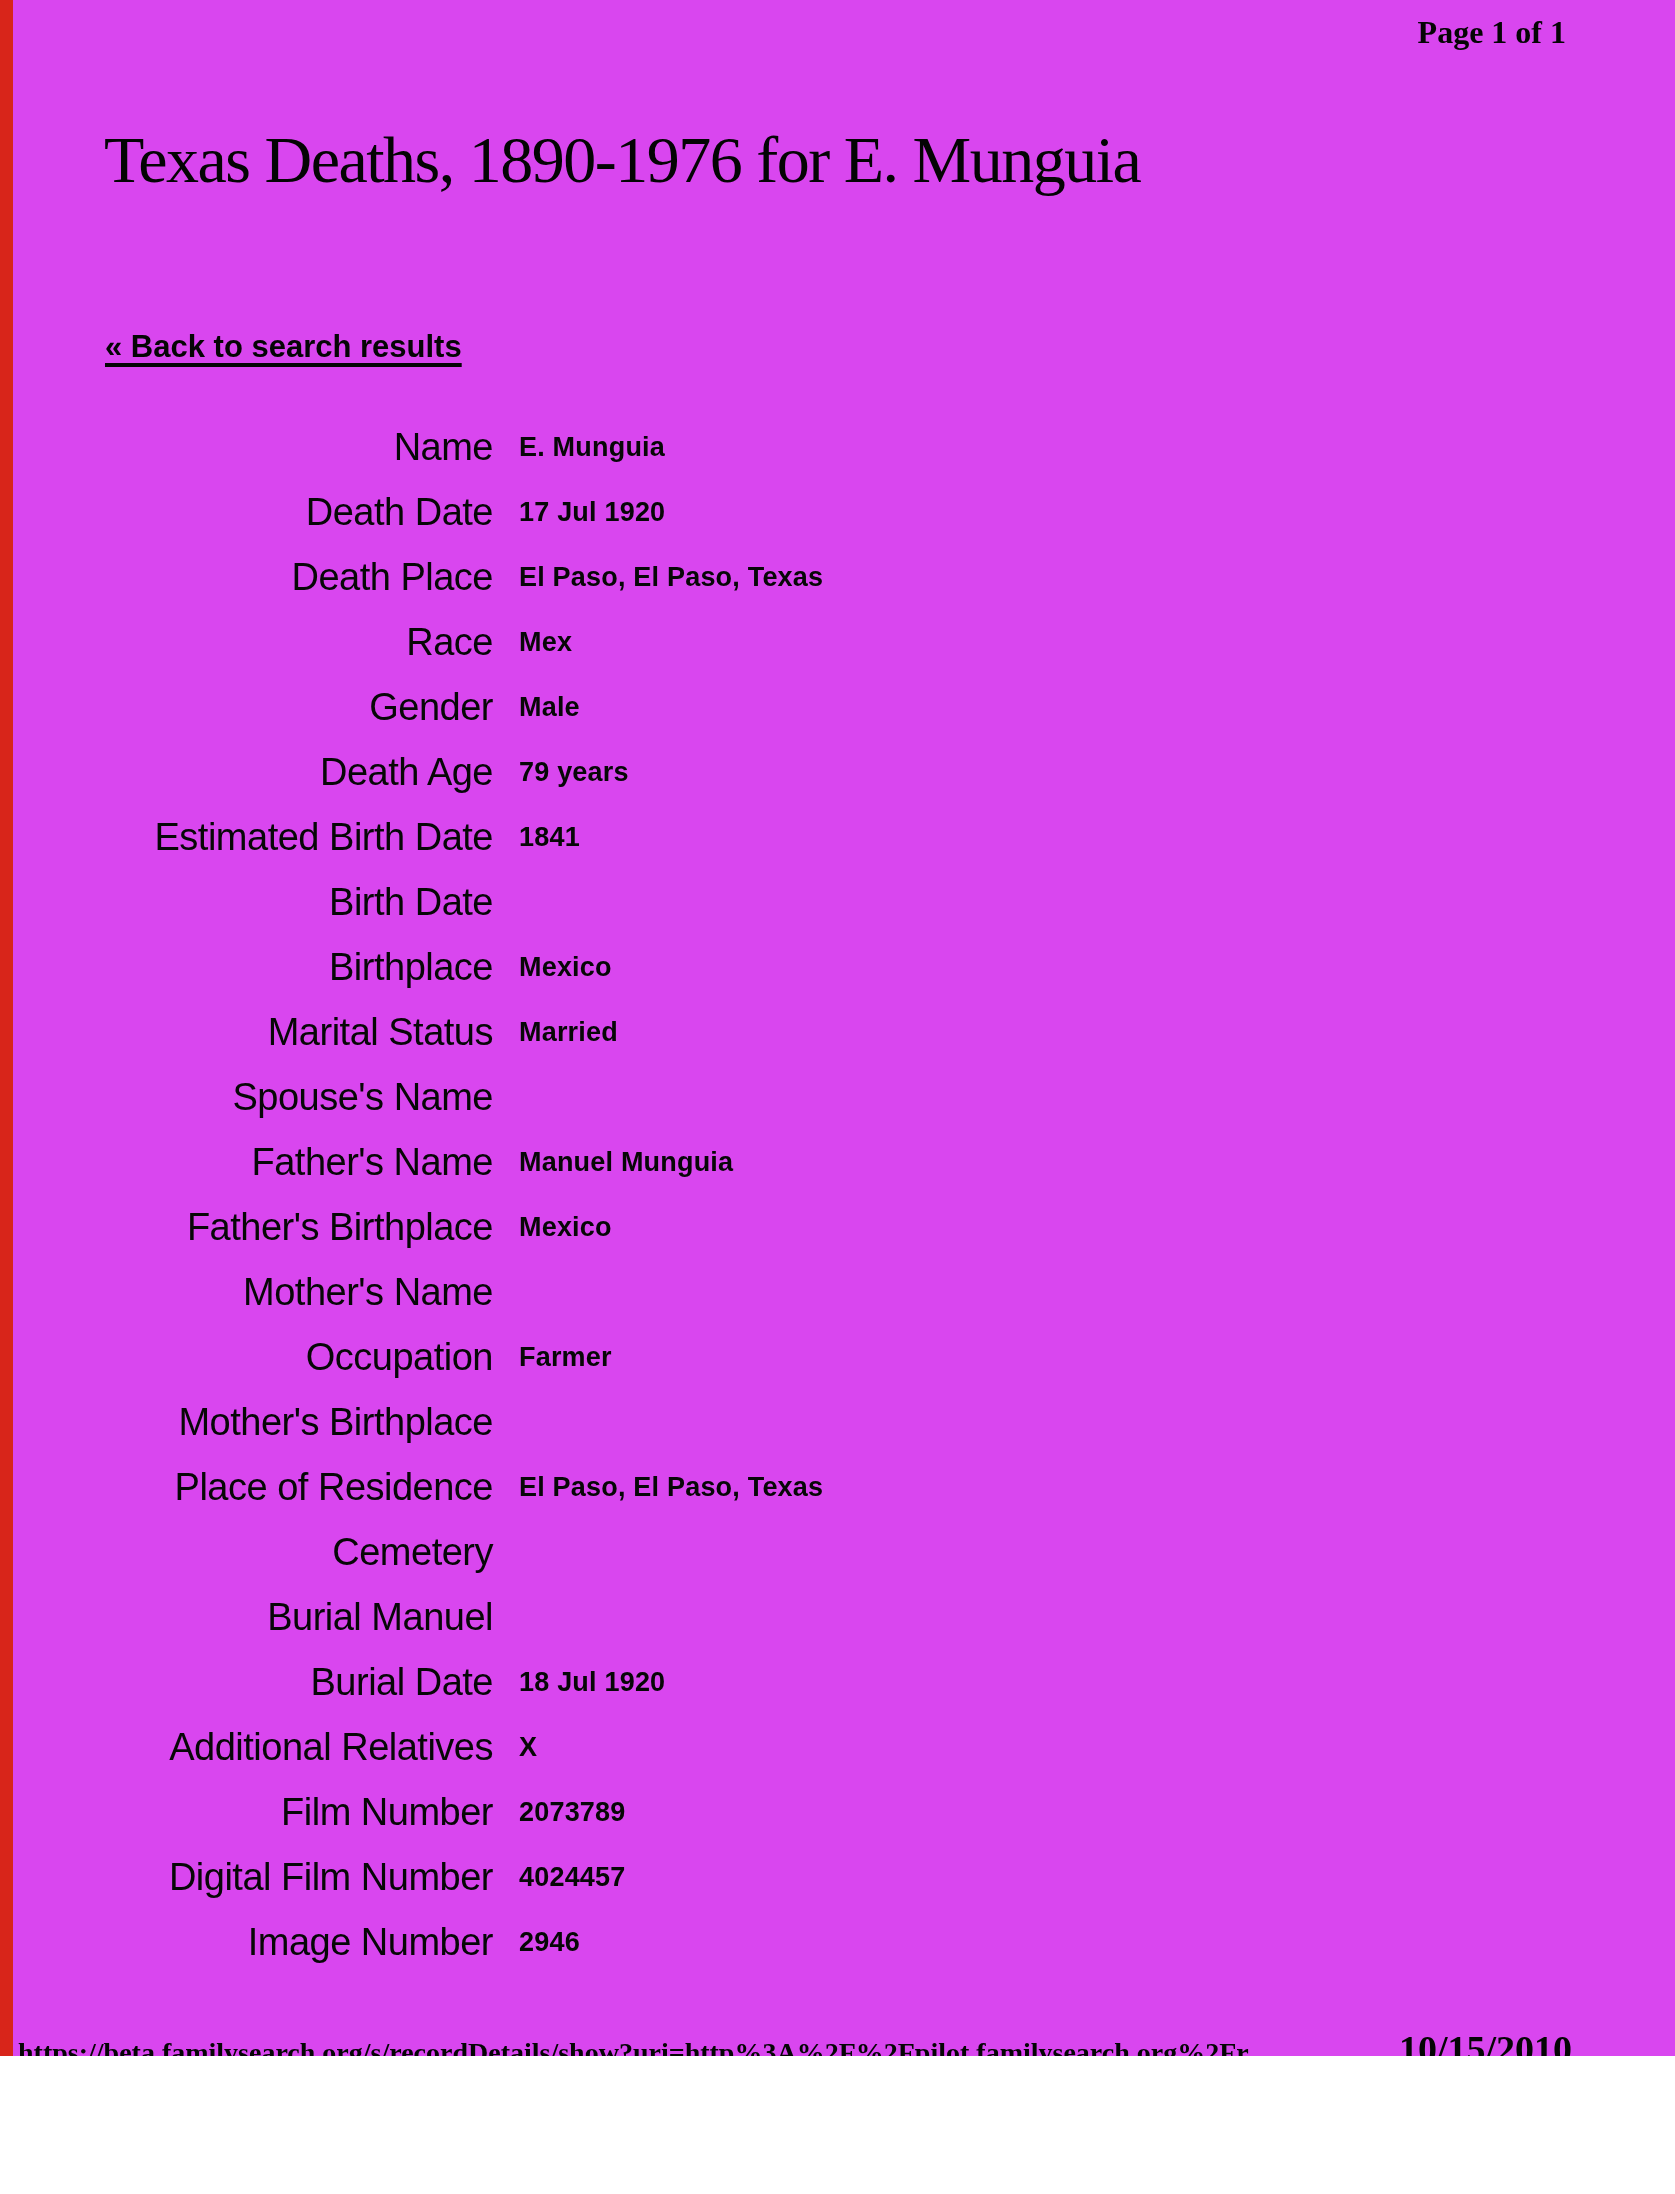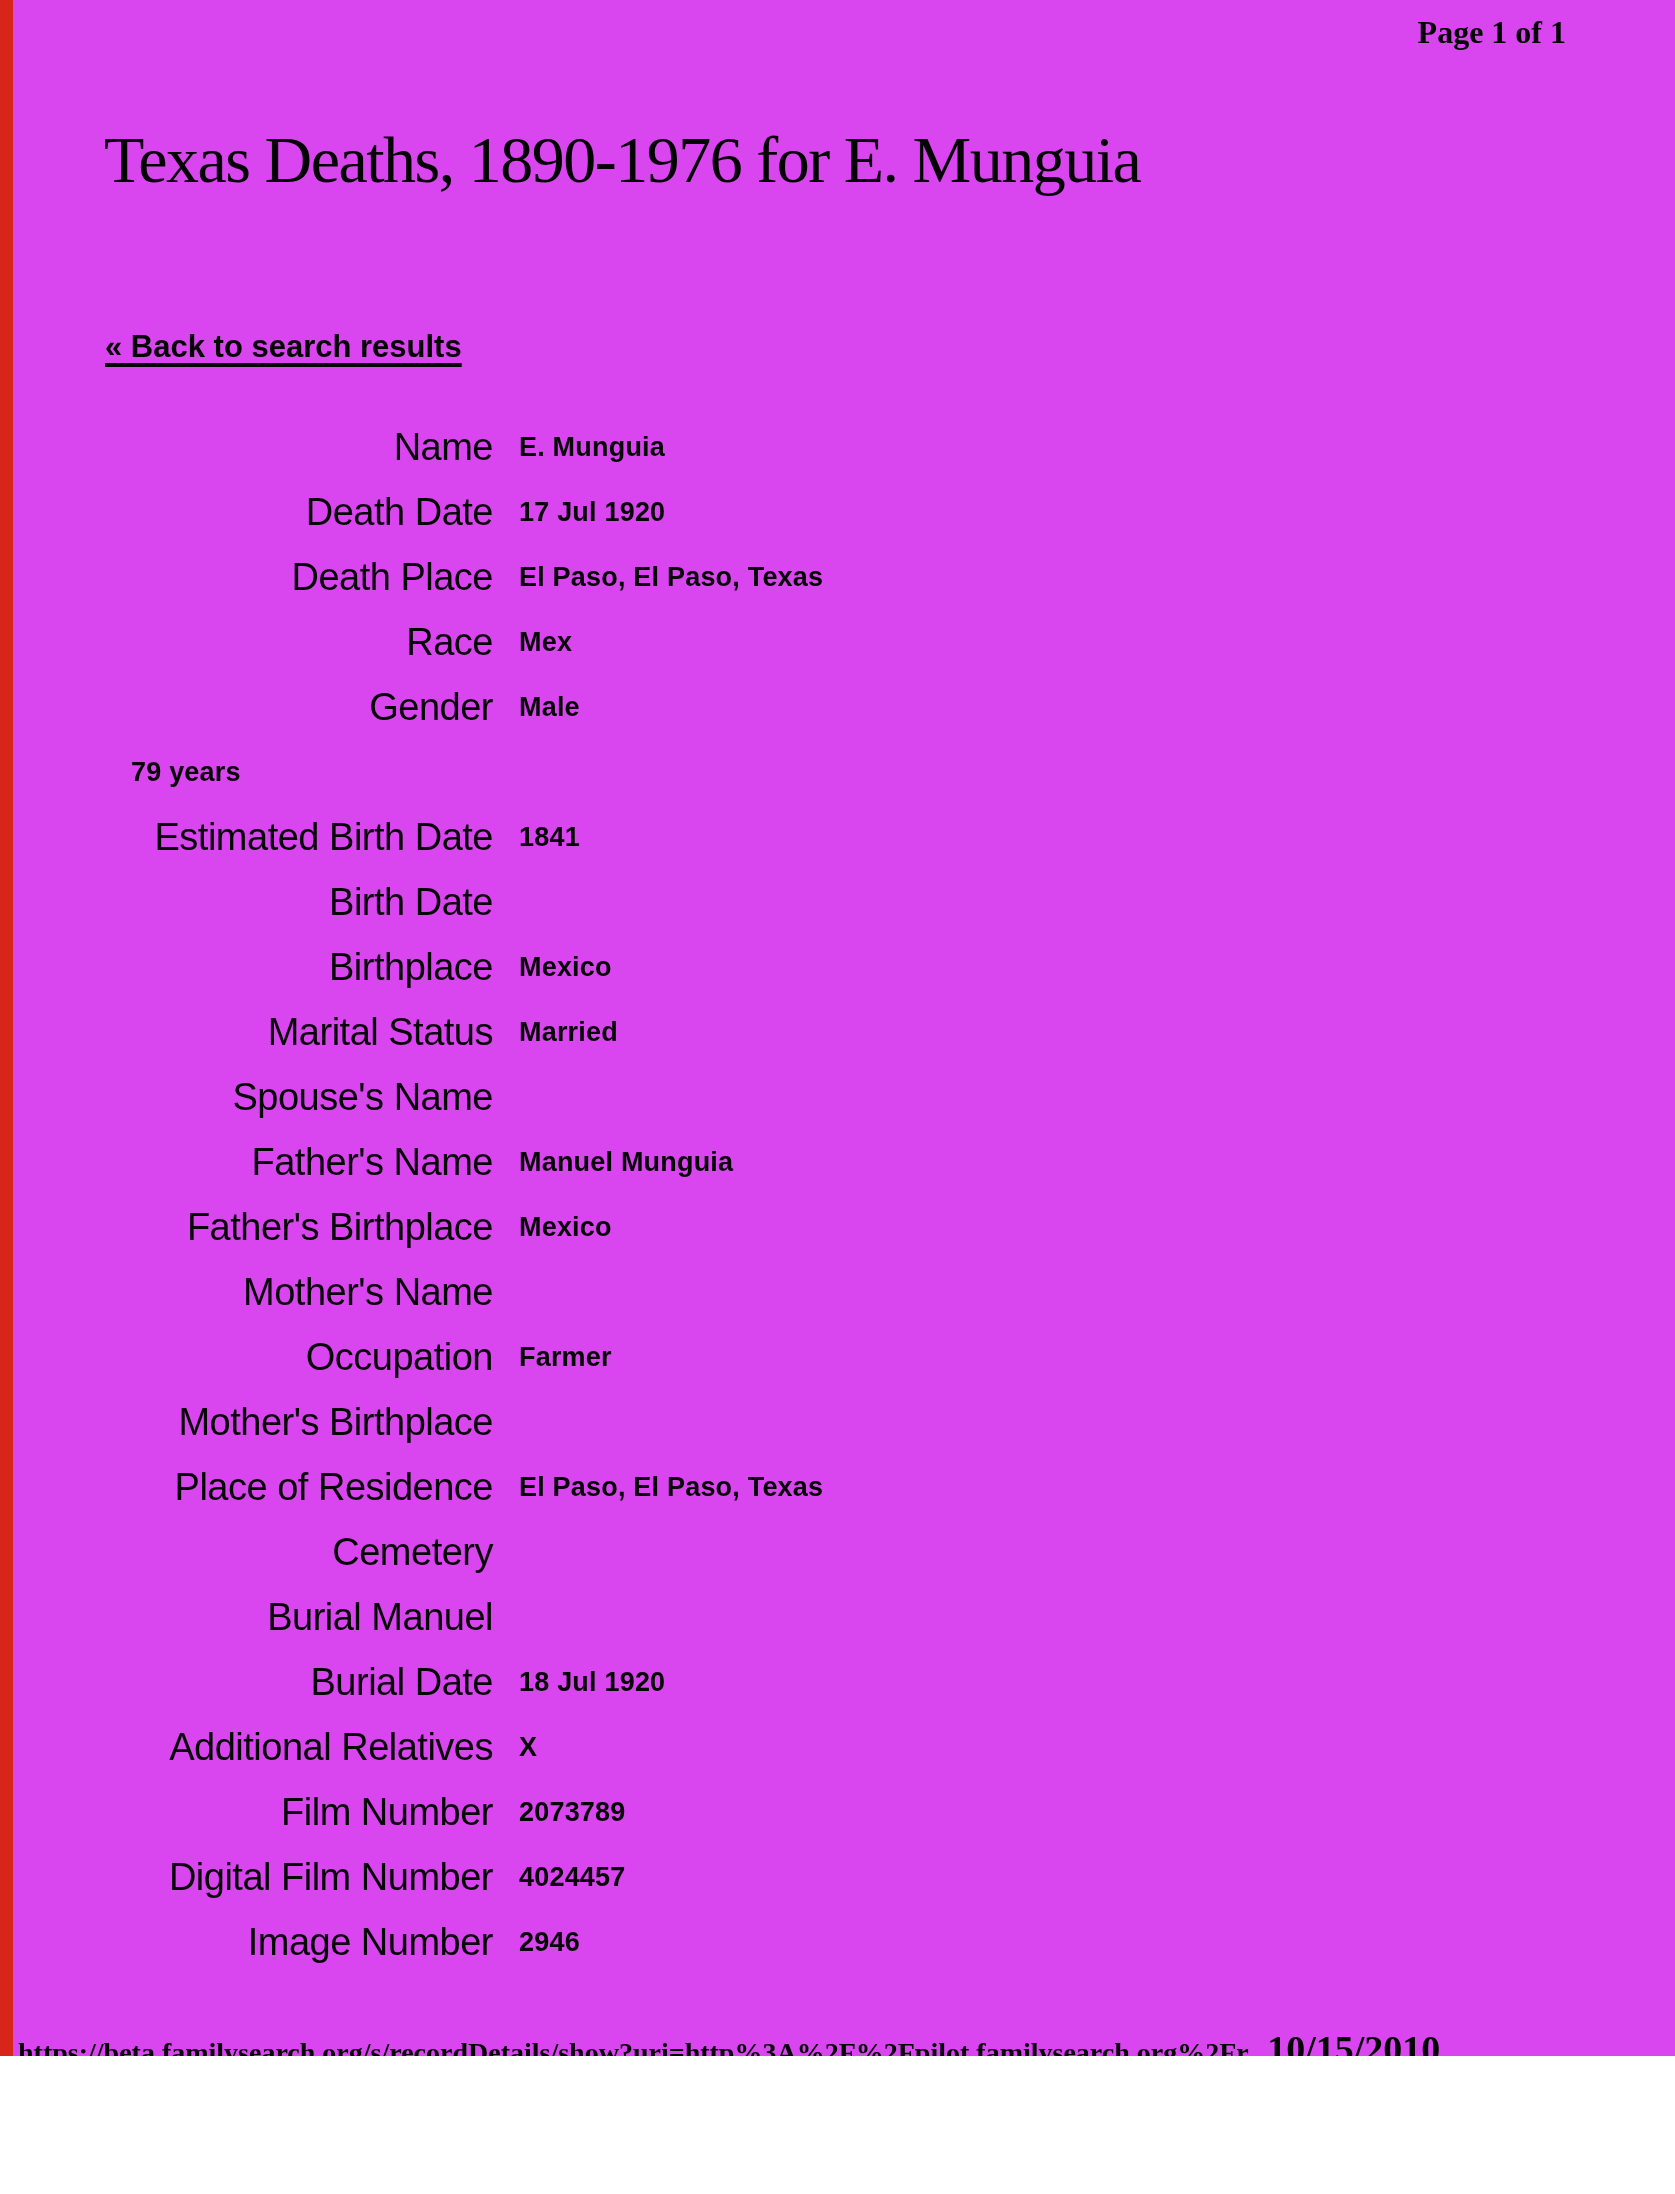--- a/index.html
+++ b/index.html
@@ -86,20 +86,21 @@
     letter-spacing: 0.2px;
     color: #070707;
     white-space: nowrap;
   }
   .print-footer {
     position: absolute;
     left: 18px;
     top: 2027px;
     width: 1554px;
     display: flex;
+    justify-content: space-between;
     align-items: baseline;
     font-family: "Liberation Serif", serif;
     font-weight: bold;
     color: #050505;
     white-space: nowrap;
   }
   .footer-url { font-size: 28px; }
   .footer-date { font-size: 38px; }
 </style>
 </head>
@@ -129,20 +130,21 @@
       </div>
       <div class="record-row">
         <div class="field-label">Race</div>
         <div class="field-value">Mex</div>
       </div>
       <div class="record-row">
         <div class="field-label">Gender</div>
         <div class="field-value">Male</div>
       </div>
       <div class="record-row">
+        <div class="field-label">Death Age</div>
         <div class="field-value">79 years</div>
       </div>
       <div class="record-row">
         <div class="field-label">Estimated Birth Date</div>
         <div class="field-value">1841</div>
       </div>
       <div class="record-row">
         <div class="field-label">Birth Date</div>
         <div class="field-value"></div>
       </div>

